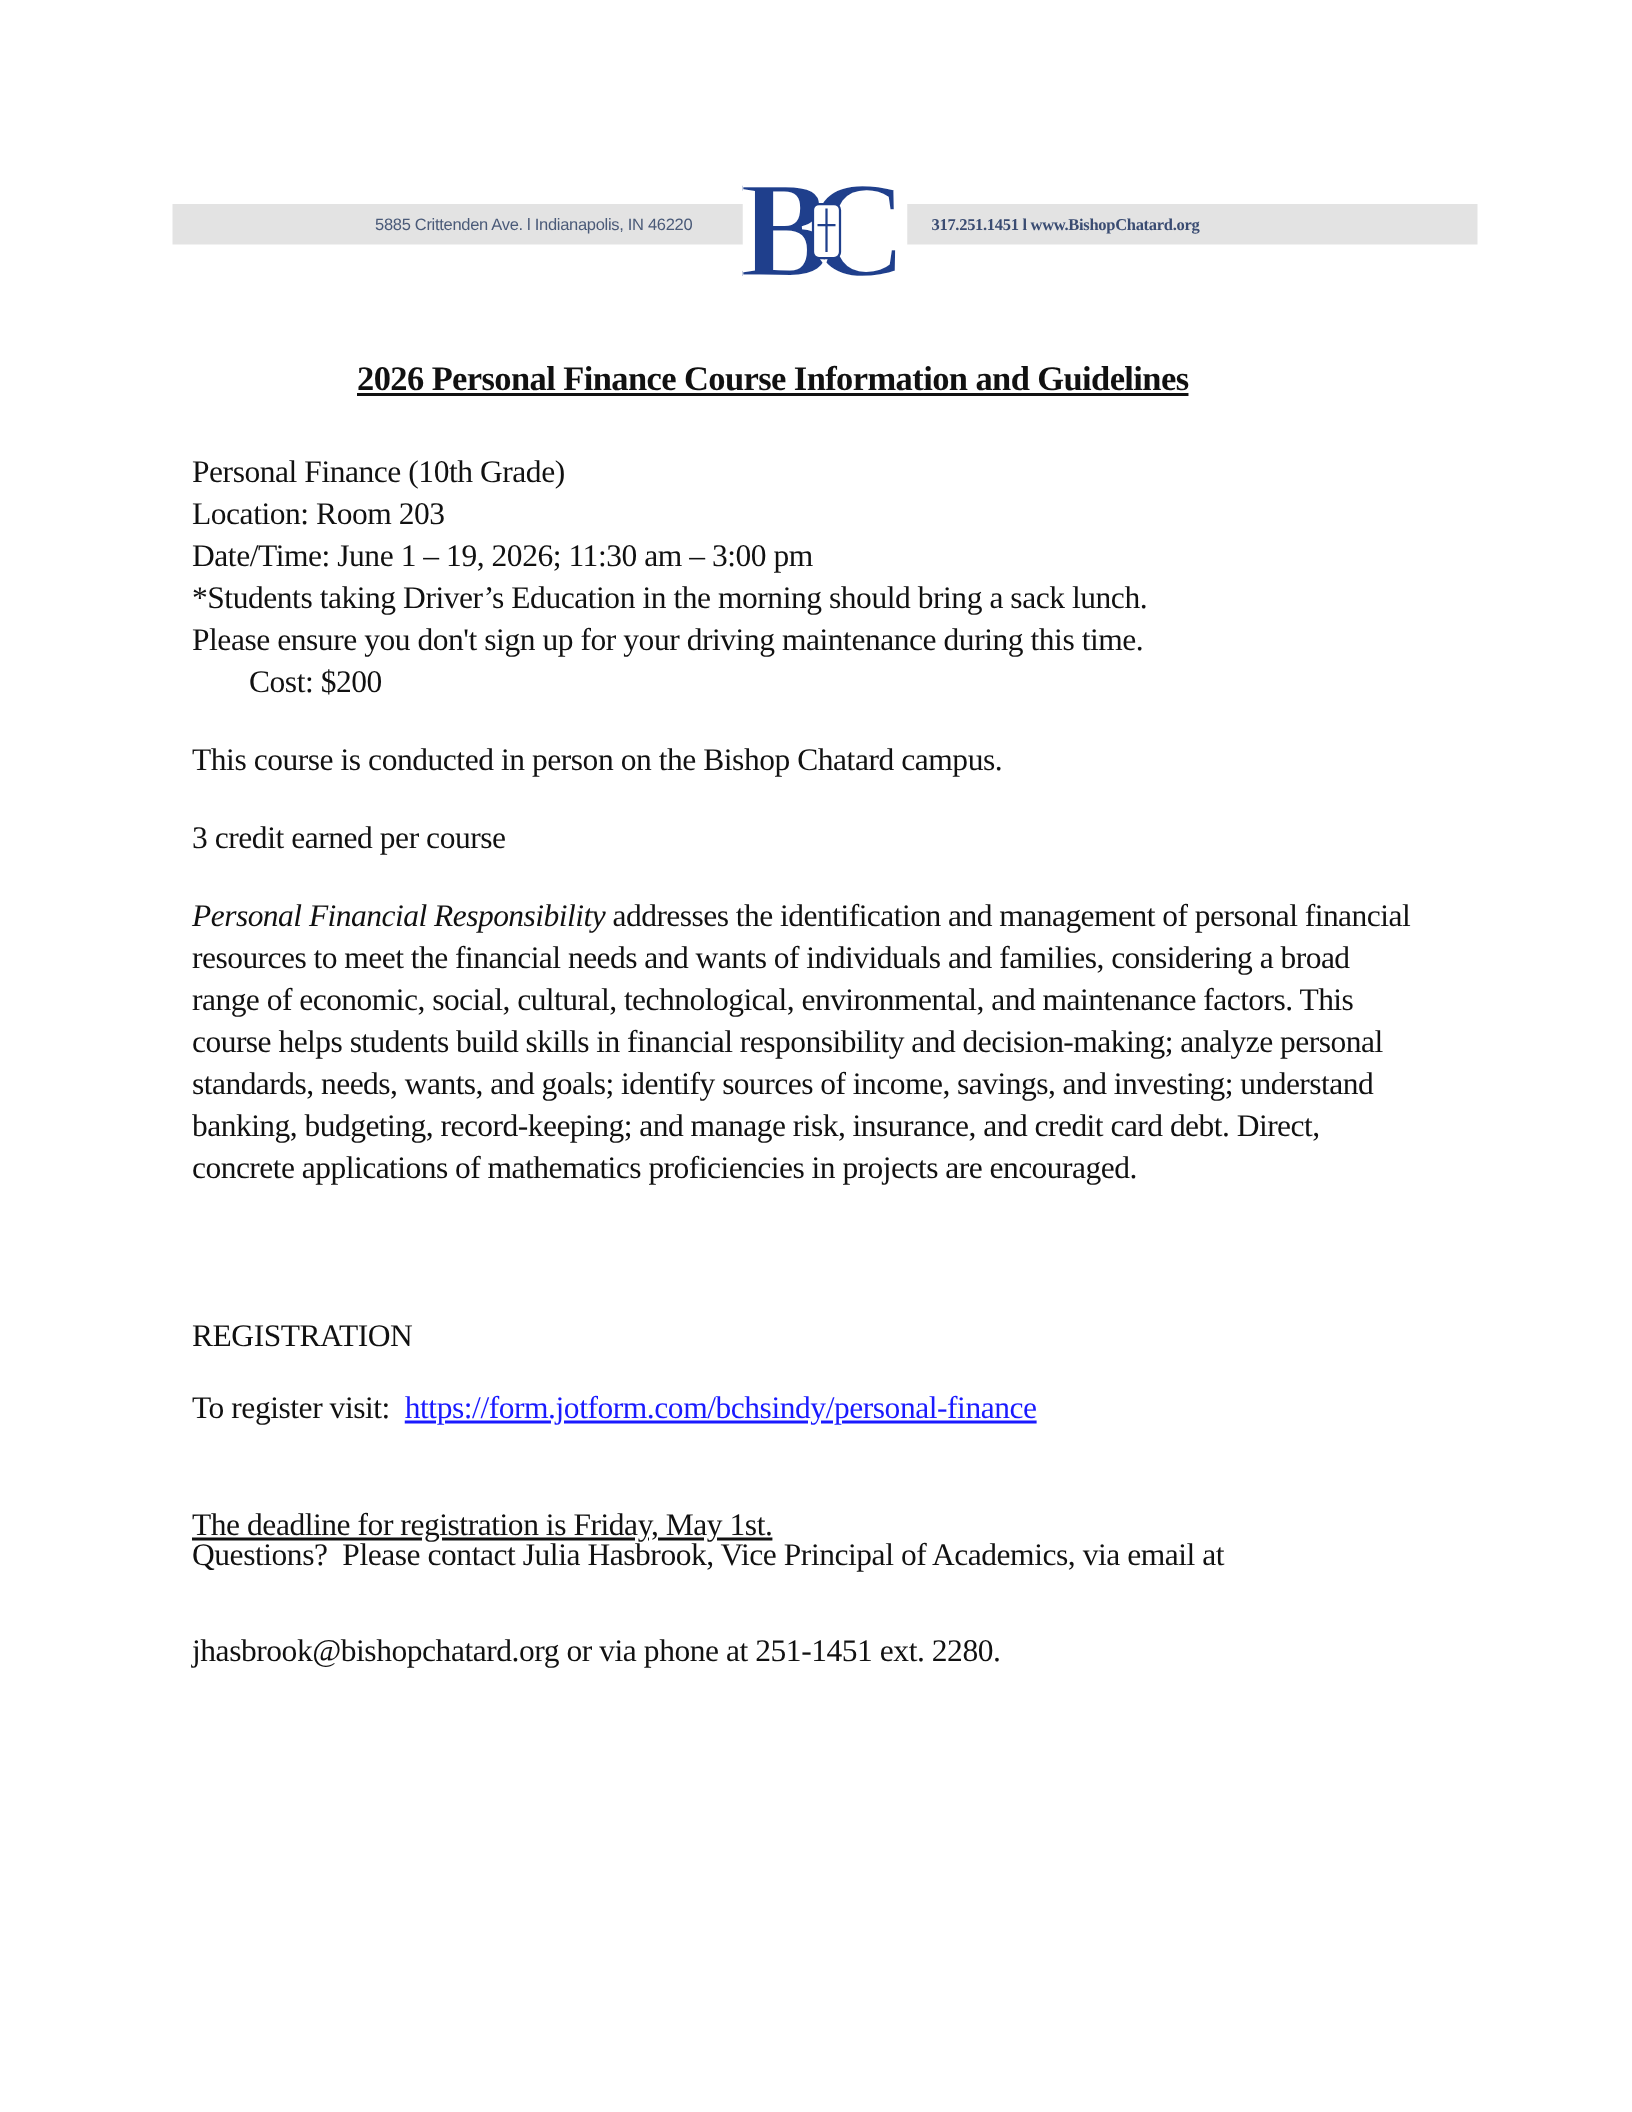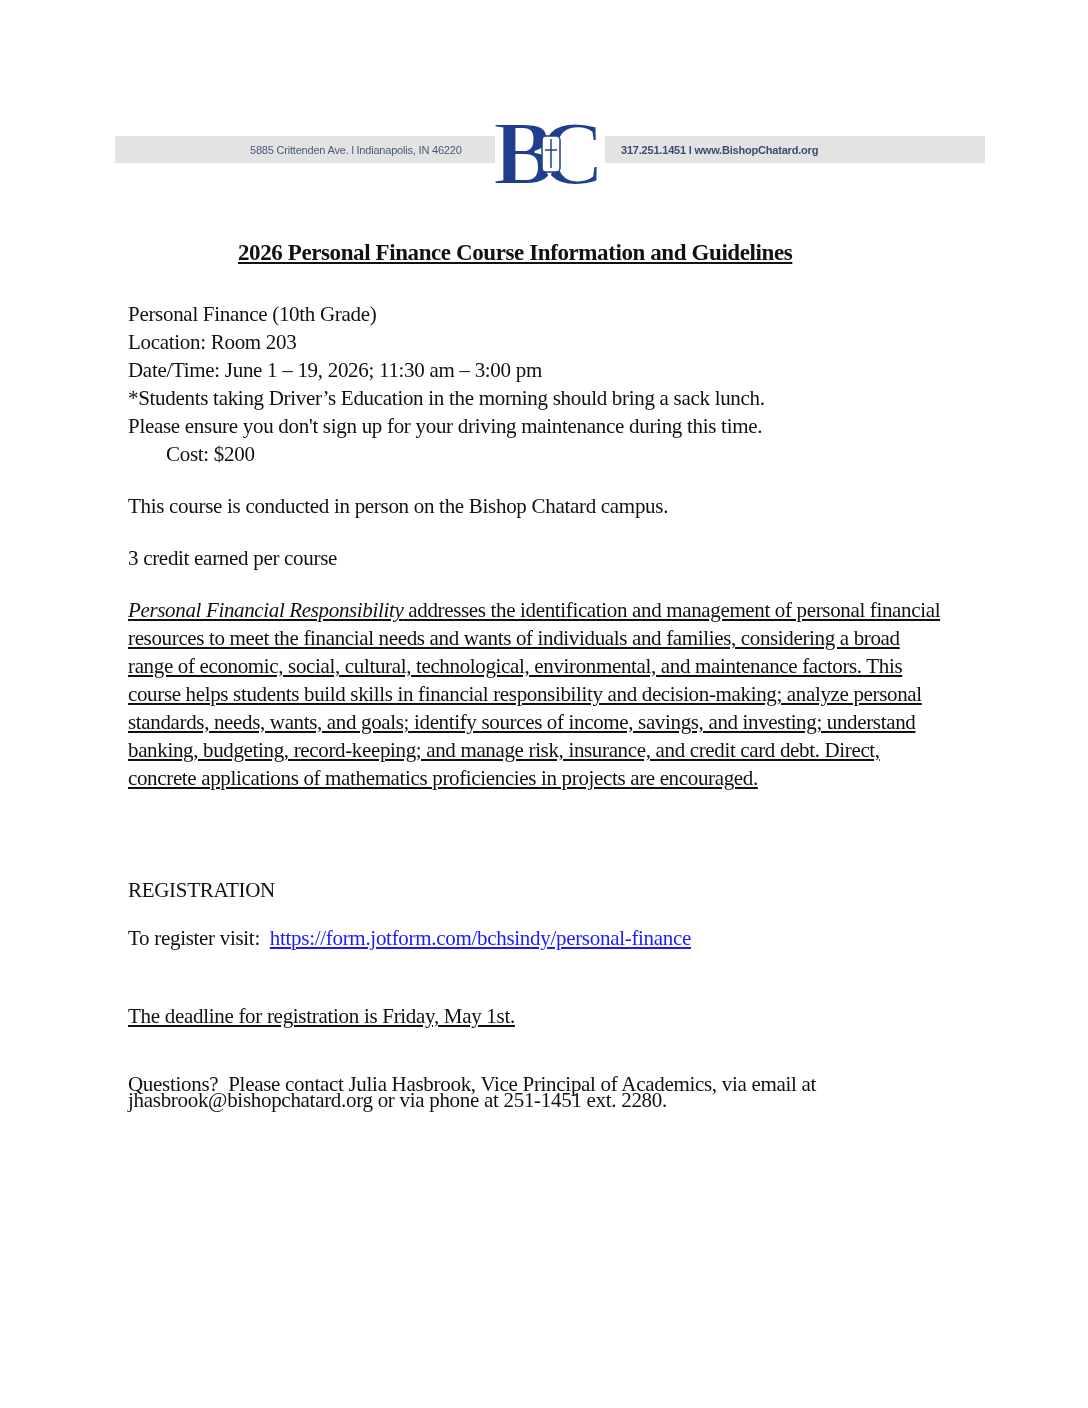--- a/index.html
+++ b/index.html
@@ -1,26 +1,26 @@
 <!DOCTYPE html>
 <html><head>
 <meta charset="utf-8">
 <style>
   html, body { margin: 0; padding: 0; background: #ffffff; }
   body { width: 1088px; height: 1408px; position: relative; overflow: hidden;
          font-family: "Liberation Serif", "DejaVu Serif", serif; color: #111; }
   .banner { position: absolute; left: 115px; top: 136px; width: 870px; height: 27px; background: #e3e3e3; }
   .banner-left { position: absolute; left: 250px; top: 144px; font-family: "Liberation Sans", sans-serif; font-size: 11px; color: #4a5a78; letter-spacing: -0.2px; }
-  .banner-right { position: absolute; left: 621px; top: 144px; font-family: Liberation Sans, sans-serif; font-size: 11px; color: #3a4c72; font-weight: bold; letter-spacing: -0.2px; }
+  .banner-right { position: absolute; left: 621px; top: 144px; font-family: Liberation Serif, serif; font-size: 11px; color: #3a4c72; font-weight: bold; letter-spacing: -0.2px; }
   .logo { position: absolute; left: 495px; top: 108px; width: 110px; height: 84px; }
   .title { position: absolute; left: 238px; top: 240px; font-size: 23px; font-weight: bold; text-decoration: underline; letter-spacing: -0.4px; white-space: nowrap; }
   .line { position: absolute; left: 128px; font-size: 21px; white-space: nowrap; letter-spacing: -0.3px; }
   .b { font-weight: normal; }
   .i { font-style: italic; }
-  .para { position: absolute; left: 128px; top: 596px; width: 820px; font-size: 21px; line-height: 28px; letter-spacing: -0.35px; text-decoration: underline; }
+  .para { position: absolute; left: 128px; top: 596px; width: 820px; font-size: 21px; line-height: 28px; letter-spacing: -0.35px; }
   a.link { color: #1a1aff; text-decoration: underline; }
 </style>
 </head>
 <body>
 
 <div class="banner"></div>
 <div class="banner-left">5885 Crittenden Ave.  l  Indianapolis, IN 46220</div>
 <div class="banner-right">317.251.1451  l  www.BishopChatard.org</div>
 
 <svg class="logo" viewBox="0 0 110 84">
@@ -53,14 +53,14 @@
 
 <div class="para">
   <span class="i">Personal Financial Responsibility</span><span> addresses the identification and management of personal financial resources to meet the financial needs and wants of individuals and families, considering a broad range of economic, social, cultural, technological, environmental, and maintenance factors. This course helps students build skills in financial responsibility and decision-making; analyze personal standards, needs, wants, and goals; identify sources of income, savings, and investing; understand banking, budgeting, record-keeping; and manage risk, insurance, and credit card debt. Direct, concrete applications of mathematics proficiencies in projects are encouraged.</span>
 </div>
 
 <div class="line b" style="top:878px;">REGISTRATION</div>
 <div class="line" style="top:926px;">
   <span style="white-space:pre;">To register visit:  </span><a class="link" href="#">https://form.jotform.com/bchsindy/personal-finance</a>
 </div>
 <div class="line" style="top:1004px;text-decoration:underline;">The deadline for registration is Friday, May 1st.</div>
-<div class="line" style="top:1072px; white-space:pre;">Questions?  Please contact Julia Hasbrook, Vice Principal of Academics, via email at</div>
+<div class="line" style="top:1024px; white-space:pre;">Questions?  Please contact Julia Hasbrook, Vice Principal of Academics, via email at</div>
 <div class="line" style="top:1088px;">jhasbrook@bishopchatard.org or via phone at 251-1451 ext. 2280.</div>
 
 </body></html>

